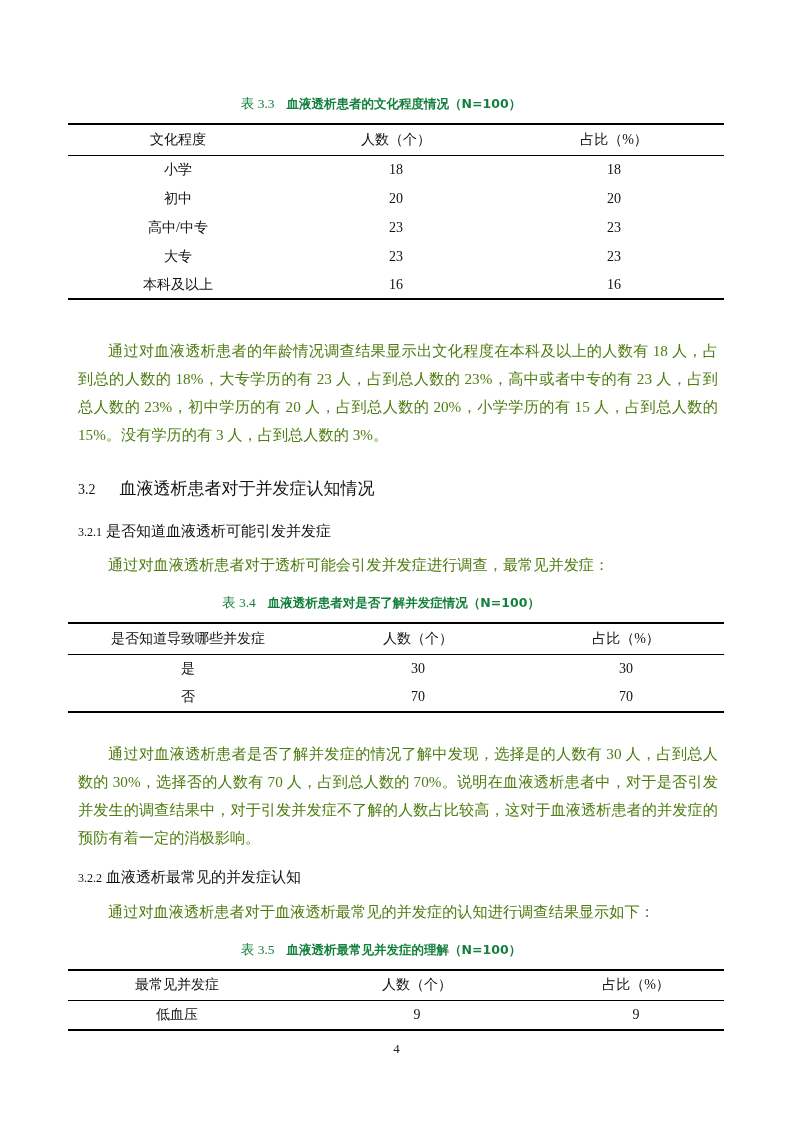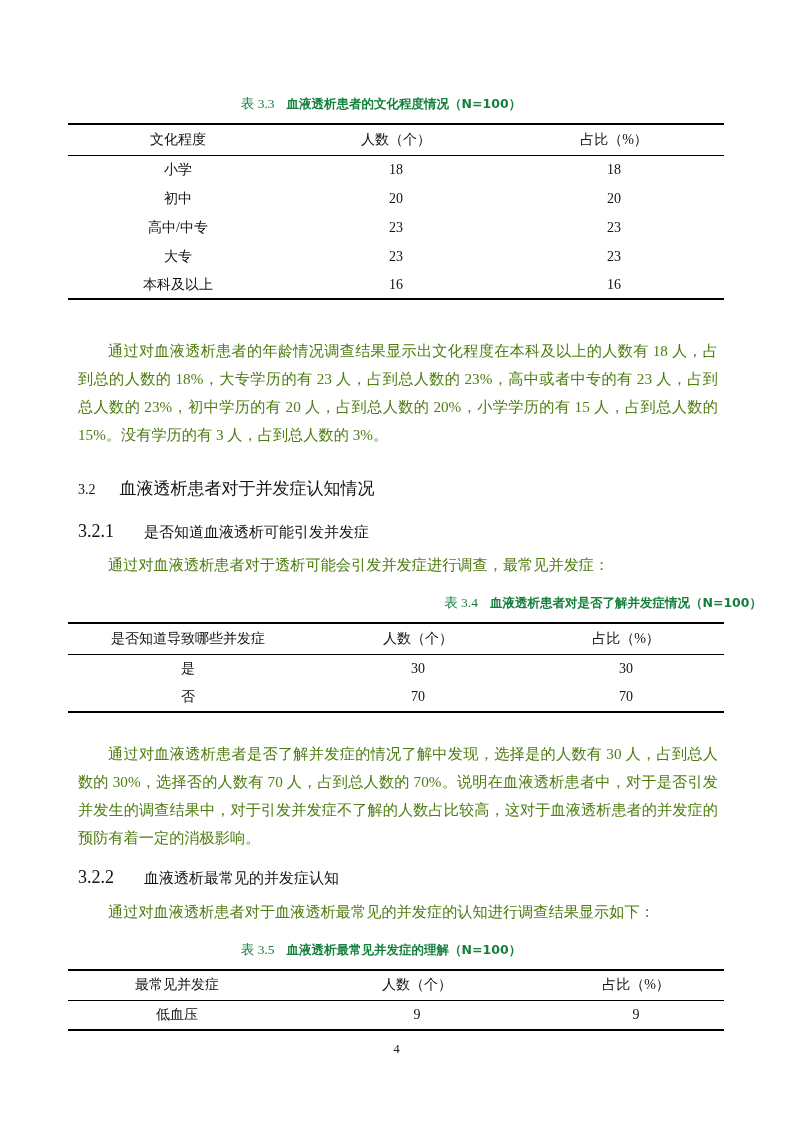--- a/index.html
+++ b/index.html
@@ -14,21 +14,21 @@
   table.three-line thead tr { border-top: 2px solid #000; border-bottom: 1.2px solid #000; }
   table.three-line tbody tr:last-child { border-bottom: 2px solid #000; }
   table.three-line td, table.three-line th { font-weight: normal; text-align: center; padding: 0; }
   .para { position: absolute; left: 78px; width: 640px; font-size: 15.2px; line-height: 28px;
           text-indent: 30px; text-align: justify; color: #4d7c0f; }
   .h2 { position: absolute; left: 78px; font-family: "DejaVu Sans", "Liberation Sans", sans-serif;
         font-size: 17px; line-height: 24px; color: #111; }
   .h2 .num, .h3 .num { font-family: "Liberation Serif", serif; font-size: 14px; margin-right: 24px; }
   .h3 { position: absolute; left: 78px; font-family: "DejaVu Sans", "Liberation Sans", sans-serif;
         font-size: 15px; line-height: 22px; color: #111; }
-  .h3 .num { font-size: 18px; margin-right: 30px; }
+  .h3 .num { font-size: 12px; margin-right: 4px; }
   .page-num { position: absolute; left: 0; width: 793px; text-align: center; top: 1041px;
               font-size: 13px; color: #222; }
 </style>
 </head>
 <body>
 
 <div class="caption" style="top:96px;">
   <span class="num">表 3.3</span><span>血液透析患者的文化程度情况（N=100）</span>
 </div>
 <table class="three-line" style="top:123px;">
@@ -78,21 +78,21 @@
 <div class="h2" style="top:476px;">
   <span class="num">3.2</span><span>血液透析患者对于并发症认知情况</span>
 </div>
 
 <div class="h3" style="top:520px;">
   <span class="num">3.2.1</span><span>是否知道血液透析可能引发并发症</span>
 </div>
 
 <div class="para" style="top:551px;">通过对血液透析患者对于透析可能会引发并发症进行调查，最常见并发症：</div>
 
-<div class="caption" style="top:595px;text-align:right;">
+<div class="caption" style="top:595px;">
   <span class="num">表 3.4</span><span>血液透析患者对是否了解并发症情况（N=100）</span>
 </div>
 <table class="three-line" style="top:622px;">
   <colgroup>
       <col style="width:240px">
       <col style="width:220px">
       <col style="width:196px">
     </colgroup>
   <thead>
     <tr style="height:31px;">

